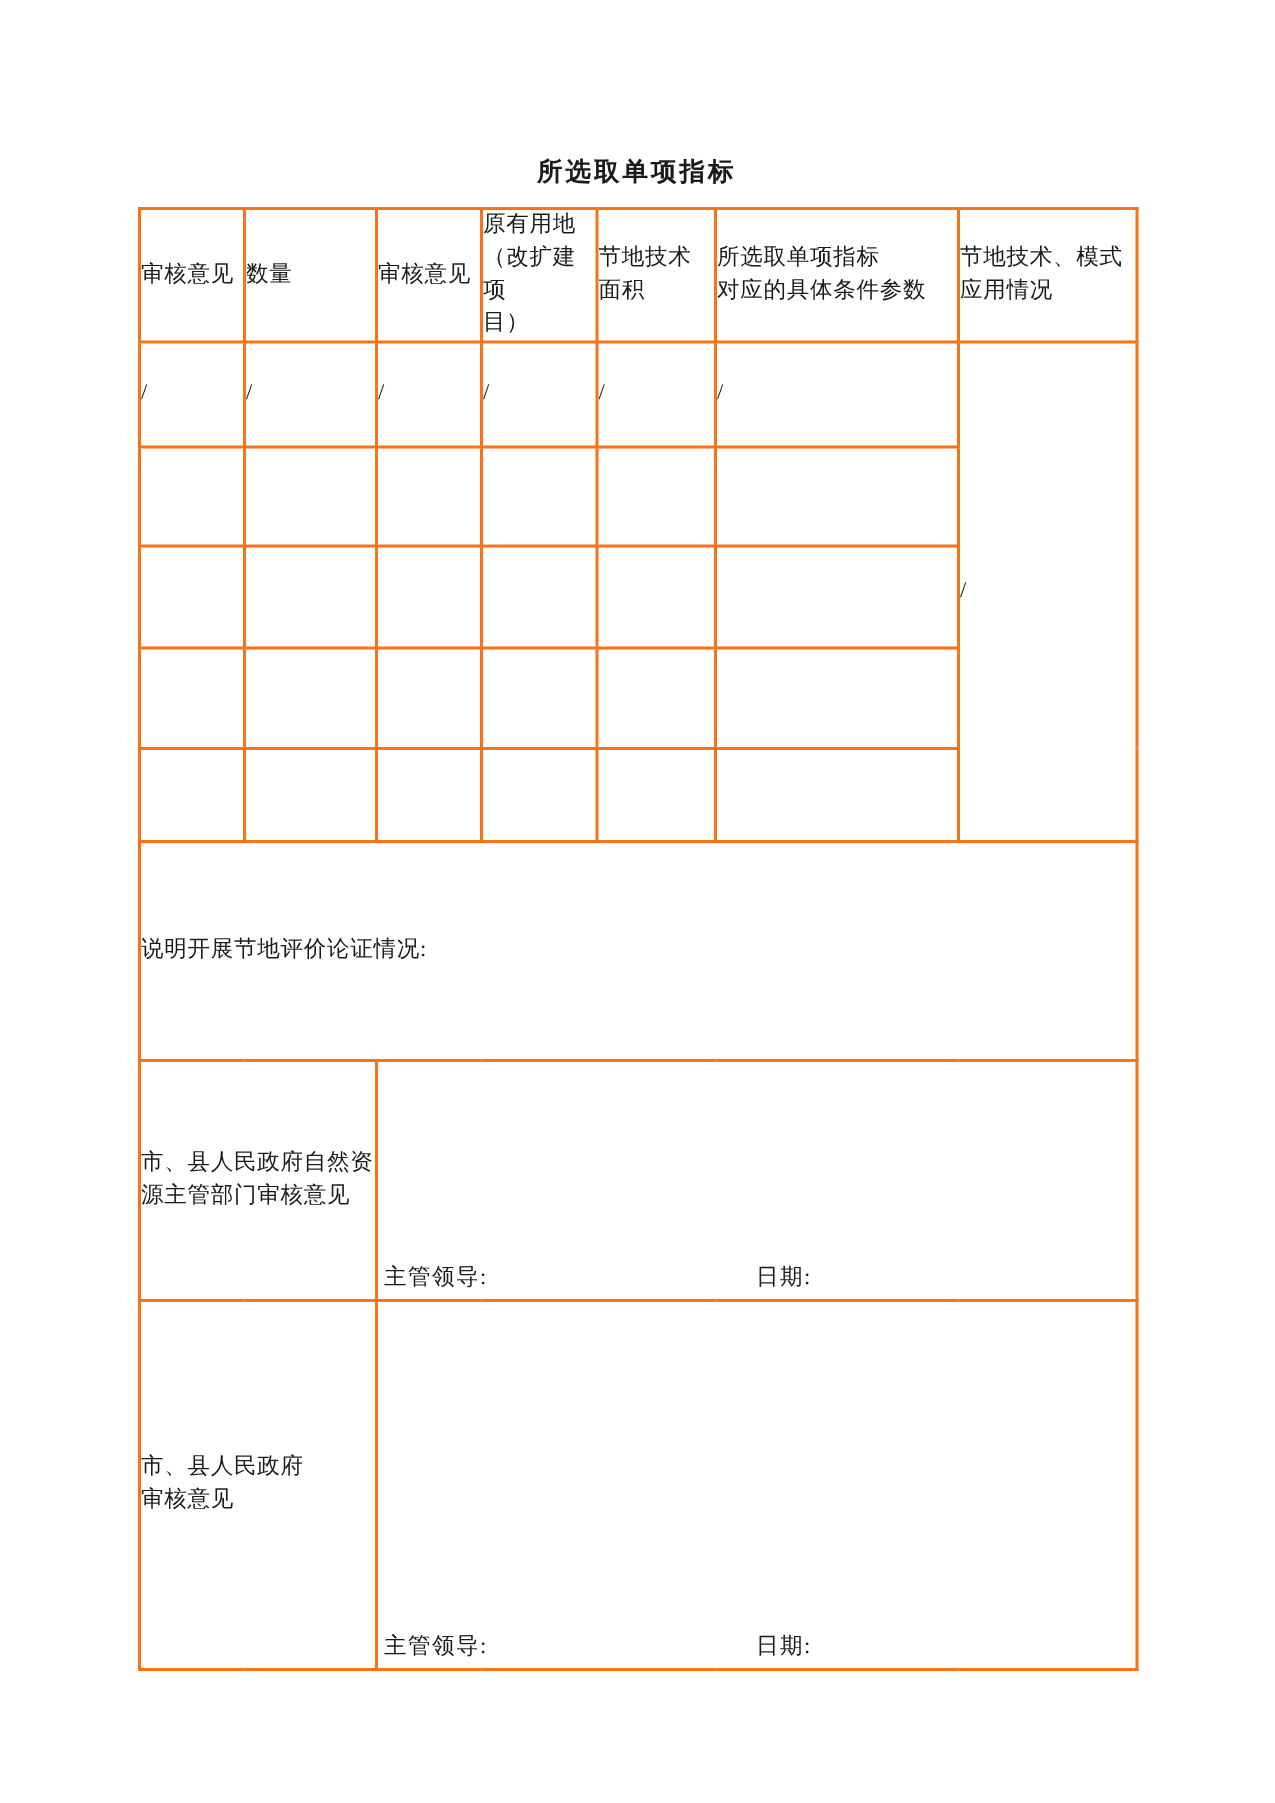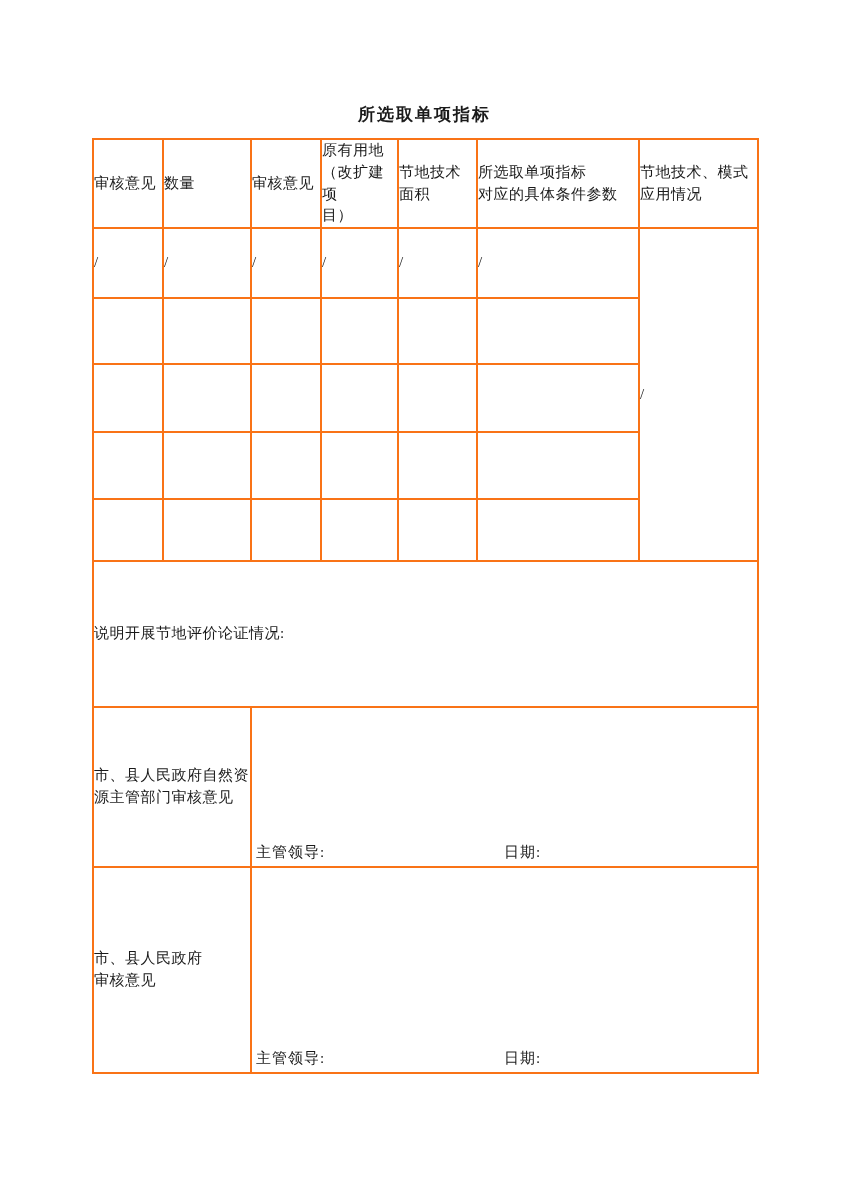--- a/index.html
+++ b/index.html
@@ -48,21 +48,21 @@
     overflow: hidden;
   }
   tr.header-row   { height: 67px; }
   tr.data-row-1   { height: 70px; }
   tr.data-row-2   { height: 66px; }
   tr.data-row-3   { height: 68px; }
   tr.data-row-4   { height: 67px; }
   tr.data-row-5   { height: 62px; }
   tr.note-row     { height: 146px; }
   tr.review-row-1 { height: 160px; }
-  tr.review-row-2 { height: 206px; }
+  tr.review-row-2 { height: 246px; }
   td.note-cell {
     text-align: left;
     vertical-align: top;
     padding: 5px 4px;
     letter-spacing: 1.5px;
   }
   td.review-label {
     letter-spacing: 0.5px;
     line-height: 1.6;
   }

